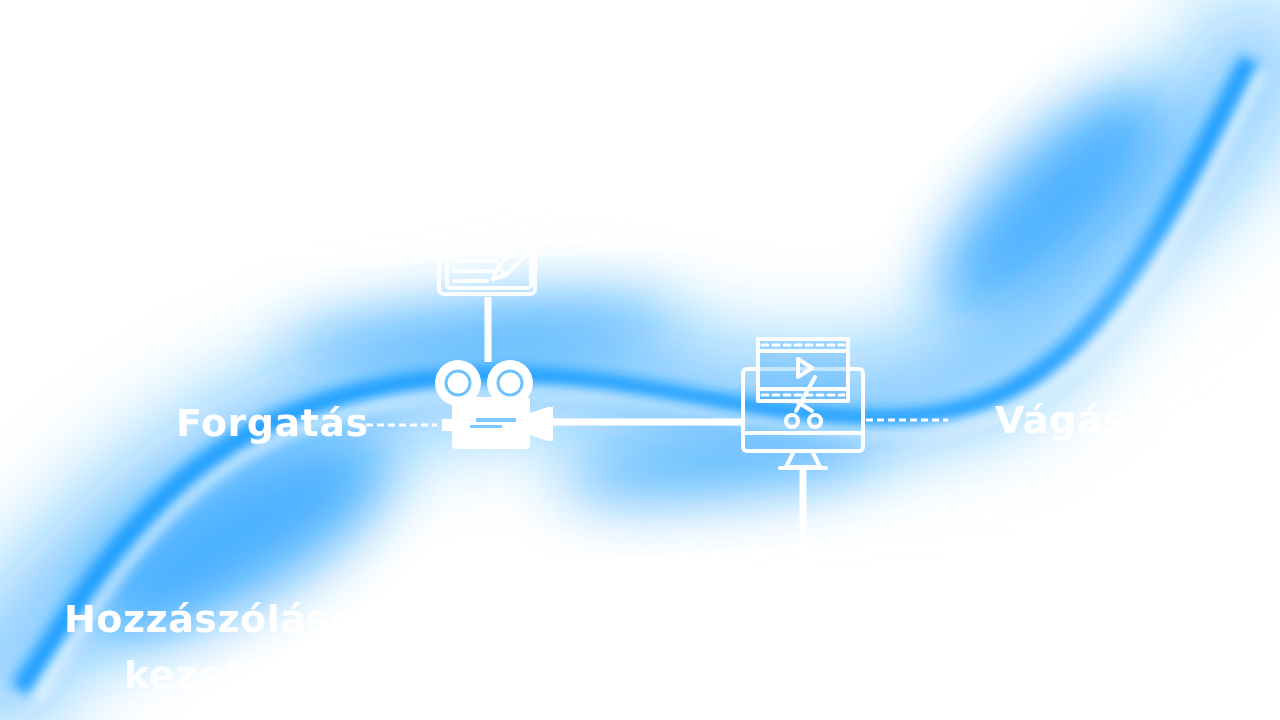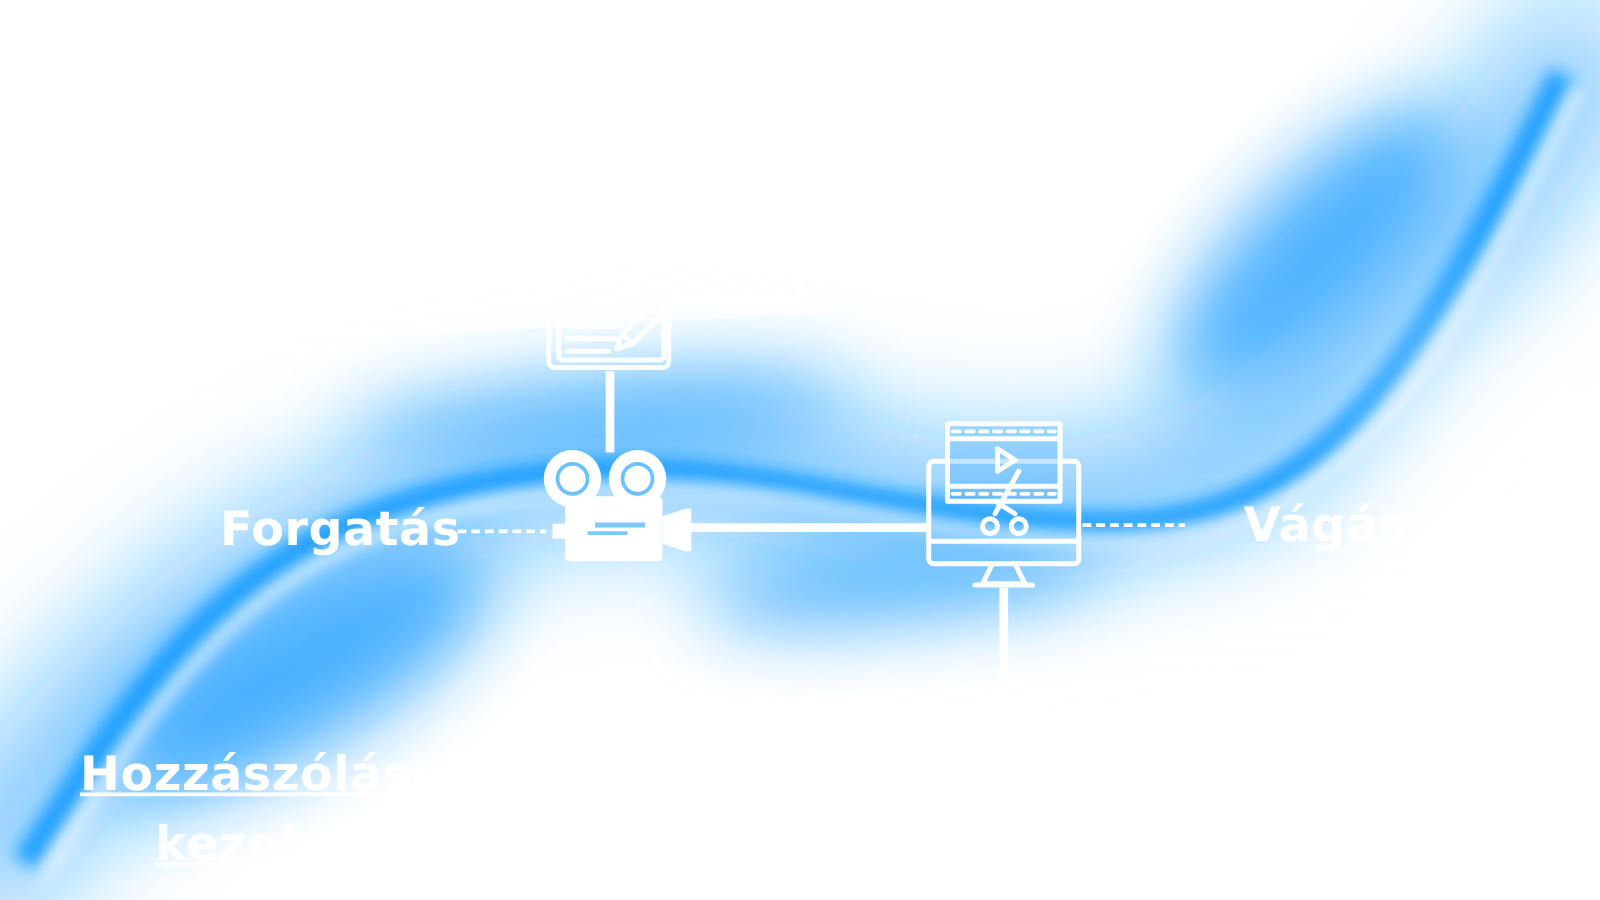--- a/index.html
+++ b/index.html
@@ -7,21 +7,21 @@
     width: 1280px; height: 720px; overflow: hidden; position: relative;
     background: #ffffff;
     font-family: "DejaVu Sans", "Liberation Sans", sans-serif;
   }
   #bg { position: absolute; left: 0; top: 0; width: 1280px; height: 720px; }
   #diagram { position: absolute; left: 0; top: 0; width: 1280px; height: 720px; }
   .label {
     position: absolute; color: #ffffff; font-weight: bold; font-size: 38px;
     line-height: 46px; white-space: nowrap; letter-spacing: 0.5px;
   }
-  .label.center { text-align: center; text-decoration: underline; }
+  .label.center { text-align: center; }
   .icon { position: absolute; }
 </style>
 </head>
 <body>
 
 <svg id="bg" viewBox="0 0 1280 720" preserveAspectRatio="none">
   <defs>
     <filter id="b30" x="-50%" y="-50%" width="200%" height="200%">
         <feGaussianBlur stdDeviation="30"></feGaussianBlur>
       </filter>

